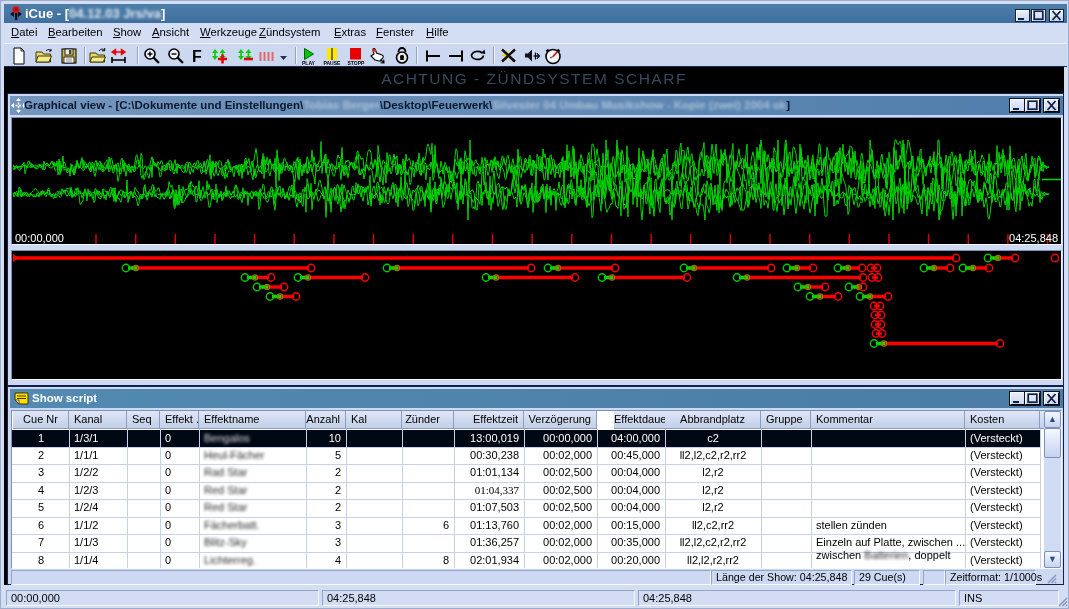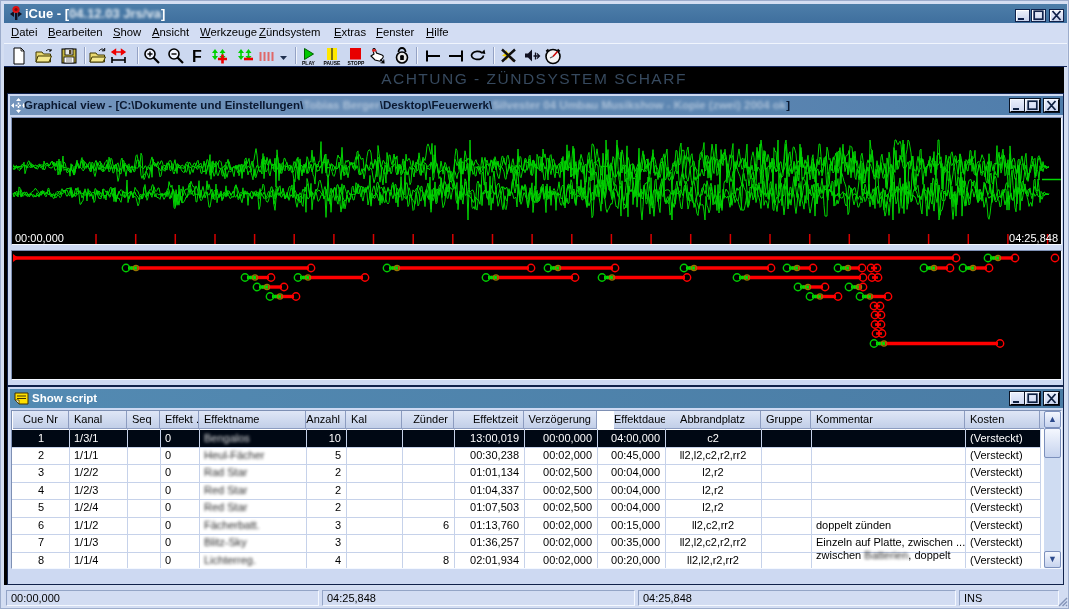--- a/index.html
+++ b/index.html
@@ -432,21 +432,21 @@
           </div>
     </div>
     <div id="tbl">
           <div class="hdr" style="left:1px;width:56px;text-align:center;">Cue Nr</div>
           <div class="hdr" style="left:57px;width:58px;padding-left:5px;">Kanal</div>
           <div class="hdr" style="left:115px;width:33px;padding-left:5px;">Seq</div>
           <div class="hdr" style="left:148px;width:39px;padding-left:5px;">Effekt ...</div>
           <div class="hdr" style="left:187px;width:107px;padding-left:5px;">Effektname</div>
           <div class="hdr" style="left:294px;width:40px;text-align:right;padding-right:5px;">Anzahl</div>
           <div class="hdr" style="left:334px;width:56px;padding-left:5px;">Kal</div>
-          <div class="hdr" style="left:390px;width:52px;text-align:right;padding-right:5px;">Zünder</div>
+          <div class="hdr" style="left:390px;width:52px;text-align:right;padding-right:13px;">Zünder</div>
           <div class="hdr" style="left:442px;width:70px;text-align:right;padding-right:5px;">Effektzeit</div>
           <div class="hdr" style="left:512px;width:73px;text-align:right;padding-right:5px;">Verzögerung</div>
           <div class="hdr" style="left:602px;width:68px;text-align:left;padding-right:20px;">Effektdauer</div>
           <div class="hdr" style="left:653px;width:96px;text-align:center;">Abbrandplatz</div>
           <div class="hdr" style="left:749px;width:50px;padding-left:5px;">Gruppe</div>
           <div class="hdr" style="left:799px;width:154px;padding-left:5px;">Kommentar</div>
           <div class="hdr" style="left:953px;width:75px;padding-left:5px;">Kosten</div>
           <div class="hdr" style="left:1028px;width:18px"></div>
           <div class="selrow" style="top:18.5px"></div>
           <div class="cell" style="left:1px;top:18.5px;width:56px;text-align:center;color:#fff;">1</div>
@@ -480,21 +480,21 @@
           <div class="cell" style="left:512px;top:53.4px;width:73px;text-align:right;padding-right:5px;">00:02,500</div>
           <div class="cell" style="left:585px;top:53.4px;width:68px;text-align:right;padding-right:5px;">00:04,000</div>
           <div class="cell" style="left:653px;top:53.4px;width:96px;text-align:center;">l2,r2</div>
           <div class="cell" style="left:953px;top:53.4px;width:75px;padding-left:5px;">(Versteckt)</div>
           <div class="rline" style="top:70.8px"></div>
           <div class="cell" style="left:1px;top:70.8px;width:56px;text-align:center;">4</div>
           <div class="cell" style="left:57px;top:70.8px;width:58px;padding-left:5px;">1/2/3</div>
           <div class="cell" style="left:148px;top:70.8px;width:39px;padding-left:5px;">0</div>
           <div class="cell blur" style="left:187px;top:70.8px;width:107px;padding-left:5px;">Red Star</div>
           <div class="cell" style="left:294px;top:70.8px;width:40px;text-align:right;padding-right:5px;">2</div>
-          <div class="cell" style="left:442px;top:70.8px;width:70px;text-align:right;padding-right:5px;">01:04,337</div>
+          <div class="cell" style="left:442px;top:70.8px;width:70px;text-align:right;padding-right:5px;font-family:Liberation Serif, serif;">01:04,337</div>
           <div class="cell" style="left:512px;top:70.8px;width:73px;text-align:right;padding-right:5px;">00:02,500</div>
           <div class="cell" style="left:585px;top:70.8px;width:68px;text-align:right;padding-right:5px;">00:04,000</div>
           <div class="cell" style="left:653px;top:70.8px;width:96px;text-align:center;">l2,r2</div>
           <div class="cell" style="left:953px;top:70.8px;width:75px;padding-left:5px;">(Versteckt)</div>
           <div class="rline" style="top:88.3px"></div>
           <div class="cell" style="left:1px;top:88.3px;width:56px;text-align:center;">5</div>
           <div class="cell" style="left:57px;top:88.3px;width:58px;padding-left:5px;">1/2/4</div>
           <div class="cell" style="left:148px;top:88.3px;width:39px;padding-left:5px;">0</div>
           <div class="cell blur" style="left:187px;top:88.3px;width:107px;padding-left:5px;">Red Star</div>
           <div class="cell" style="left:294px;top:88.3px;width:40px;text-align:right;padding-right:5px;">2</div>
@@ -507,21 +507,21 @@
           <div class="cell" style="left:1px;top:105.8px;width:56px;text-align:center;">6</div>
           <div class="cell" style="left:57px;top:105.8px;width:58px;padding-left:5px;">1/1/2</div>
           <div class="cell" style="left:148px;top:105.8px;width:39px;padding-left:5px;">0</div>
           <div class="cell blur" style="left:187px;top:105.8px;width:107px;padding-left:5px;">Fächerbatt.</div>
           <div class="cell" style="left:294px;top:105.8px;width:40px;text-align:right;padding-right:5px;">3</div>
           <div class="cell" style="left:390px;top:105.8px;width:52px;text-align:right;padding-right:5px;">6</div>
           <div class="cell" style="left:442px;top:105.8px;width:70px;text-align:right;padding-right:5px;">01:13,760</div>
           <div class="cell" style="left:512px;top:105.8px;width:73px;text-align:right;padding-right:5px;">00:02,000</div>
           <div class="cell" style="left:585px;top:105.8px;width:68px;text-align:right;padding-right:5px;">00:15,000</div>
           <div class="cell" style="left:653px;top:105.8px;width:96px;text-align:center;">ll2,c2,rr2</div>
-          <div class="cell" style="left:799px;top:105.8px;width:154px;padding-left:5px;">doppelt zünden</div>
+          <div class="cell" style="left:799px;top:105.8px;width:154px;padding-left:5px;">stellen zünden</div>
           <div class="cell" style="left:953px;top:105.8px;width:75px;padding-left:5px;">(Versteckt)</div>
           <div class="rline" style="top:123.2px"></div>
           <div class="cell" style="left:1px;top:123.2px;width:56px;text-align:center;">7</div>
           <div class="cell" style="left:57px;top:123.2px;width:58px;padding-left:5px;">1/1/3</div>
           <div class="cell" style="left:148px;top:123.2px;width:39px;padding-left:5px;">0</div>
           <div class="cell blur" style="left:187px;top:123.2px;width:107px;padding-left:5px;">Blitz-Sky</div>
           <div class="cell" style="left:294px;top:123.2px;width:40px;text-align:right;padding-right:5px;">3</div>
           <div class="cell" style="left:442px;top:123.2px;width:70px;text-align:right;padding-right:5px;">01:36,257</div>
           <div class="cell" style="left:512px;top:123.2px;width:73px;text-align:right;padding-right:5px;">00:02,000</div>
           <div class="cell" style="left:585px;top:123.2px;width:68px;text-align:right;padding-right:5px;">00:35,000</div>
@@ -555,20 +555,34 @@
           <div class="cline" style="left:749px"></div>
           <div class="cline" style="left:799px"></div>
           <div class="cline" style="left:953px"></div>
           <div class="cline" style="left:1028px"></div>
           <div id="vsb">
             <div class="sbtn" style="top:0">▲</div>
             <div class="sbtn" style="top:17px;height:30px"></div>
             <div class="sbtn" style="top:140px">▼</div>
           </div>
         </div>
+    <div id="ssstatus">
+      <div class="fld" style="left:0;width:700px"></div>
+      <div class="fld" style="left:700px;width:141px">Länge der Show: 04:25,848</div>
+      <div class="fld" style="left:843px;width:66px">29 Cue(s)</div>
+      <div class="fld" style="left:912px;width:22px"></div>
+      <div class="fld" style="left:934px;width:91px">Zeitformat: 1/1000s</div>
+          <svg id="ssgrip" class="abs" style="left:1036px;top:4px" width="10" height="10">
+            <g stroke="#8494b8" stroke-width="1.4">
+              <line x1="9" y1="1" x2="1" y2="9"></line>
+              <line x1="9" y1="4.5" x2="4.5" y2="9"></line>
+              <line x1="9" y1="8" x2="8" y2="9"></line>
+            </g>
+          </svg>
+    </div>
   </div>
 </div>
 <div id="mstatus">
   <div class="fld" style="left:2px;width:313px">00:00,000</div>
   <div class="fld" style="left:318px;width:313px">04:25,848</div>
   <div class="fld" style="left:634px;width:318px">04:25,848</div>
   <div class="fld" style="left:955px;width:100px">INS</div>
   <svg class="abs" style="left:1054px;top:10px" width="10" height="10">
         <g stroke="#8494b8" stroke-width="1.4">
           <line x1="9" y1="1" x2="1" y2="9"></line>

